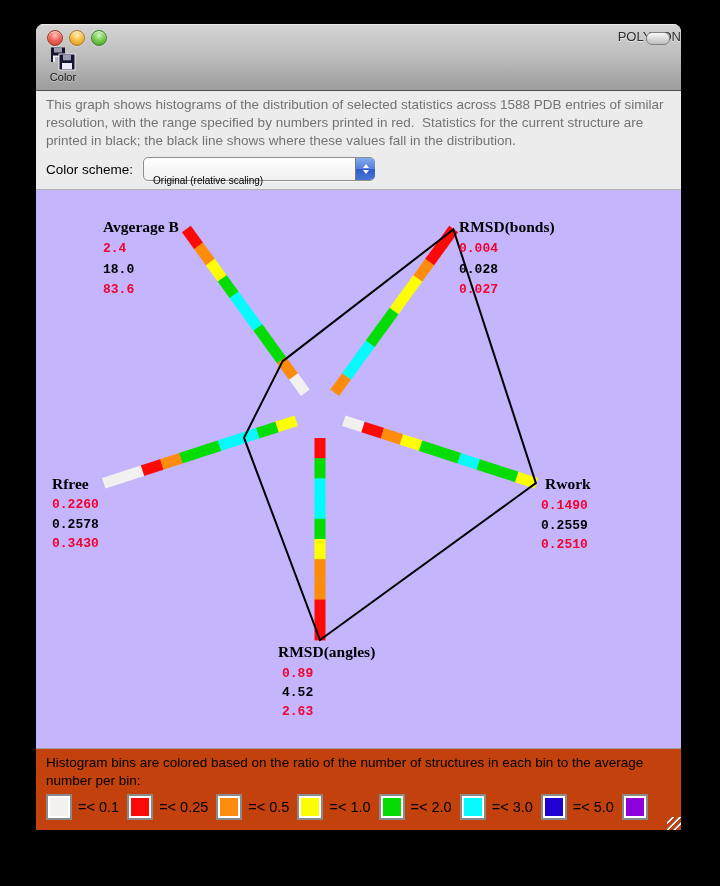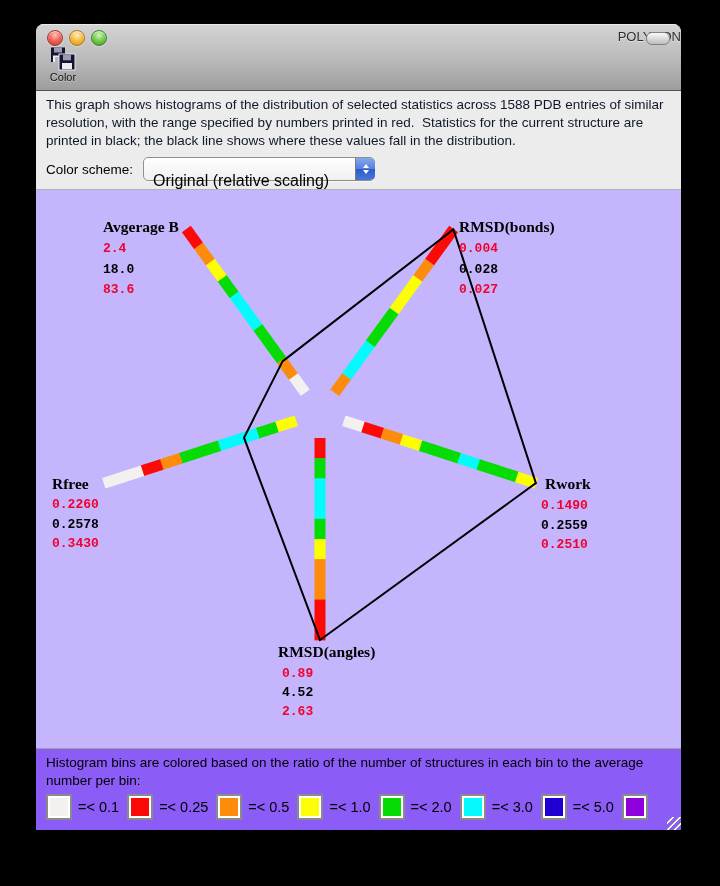--- a/index.html
+++ b/index.html
@@ -23,43 +23,43 @@
   .win-title{position:absolute;top:5px;left:0;width:100%;text-align:right;
     font-size:13px;color:#2e2e2e;text-shadow:0 1px 0 rgba(255,255,255,.55);font-weight:500;}
   .lozenge{position:absolute;top:8px;right:11px;width:22px;height:11px;border-radius:6px;
     background:linear-gradient(#fafafa,#bdbdbd);border:1px solid #828282;}
   .save-btn{position:absolute;left:8px;top:23px;width:38px;height:41px;text-align:center;cursor:default;}
   .save-btn .ic{display:block;margin:0 auto;}
   .save-label{display:block;font-size:11px;color:#111;margin-top:0px;text-shadow:0 1px 0 rgba(255,255,255,.4);}
 
   
   .intro{position:absolute;left:10px;top:72px;width:618px;
-    font-size:13.5px;line-height:1.32;color:#0f172a;white-space:pre-wrap;}
+    font-size:13.5px;line-height:1.32;color:#737373;white-space:pre-wrap;}
   .scheme-row{position:absolute;left:10px;top:133px;height:24px;display:flex;align-items:center;}
   .scheme-label{font-size:13.5px;color:#000;margin-right:10px;}
   .popup{position:relative;width:230px;height:22px;background:linear-gradient(#ffffff,#f0f0f0);
     border:1px solid #8e8e8e;border-radius:5px;display:flex;align-items:center;
     box-shadow:0 1px 1px rgba(255,255,255,.6);}
-  .popup-text{flex:1;font-size:16px;color:#000;padding-left:9px;white-space:nowrap;overflow:hidden;margin-top:23px;}
+  .popup-text{flex:1;font-size:10px;color:#000;padding-left:9px;white-space:nowrap;overflow:hidden;margin-top:23px;}
   .popup-cap{width:19px;height:22px;margin-right:-1px;border-radius:0 5px 5px 0;
     background:linear-gradient(#86aaec 0%,#5580dd 48%,#2f5cc8 52%,#4a74d8 100%);
     border-left:1px solid #7a7a7a;display:flex;flex-direction:column;align-items:center;justify-content:center;}
   .tri-up{width:0;height:0;border-left:3.5px solid transparent;border-right:3.5px solid transparent;border-bottom:4.5px solid #fff;margin-bottom:2px;}
   .tri-down{width:0;height:0;border-left:3.5px solid transparent;border-right:3.5px solid transparent;border-top:4.5px solid #fff;}
   .hr1{position:absolute;left:0;top:165px;width:100%;height:1px;background:#b2b2b2;}
 
   
   .plot-wrap{position:absolute;left:0;top:166px;width:645px;height:558px;background:#c4b5fd;}
   .plot-wrap svg{display:block;}
   text.ax-label{font-family:"Liberation Serif",serif;font-weight:bold;font-size:15.5px;fill:#000;}
   text.v-red{font-family:"Liberation Mono","DejaVu Sans Mono",monospace;font-weight:bold;font-size:13px;fill:#f2022e;}
   text.v-black{font-family:"Liberation Mono","DejaVu Sans Mono",monospace;font-weight:bold;font-size:13px;fill:#000;}
 
   
-  .footer{position:absolute;left:0;top:724px;width:100%;height:82px;background:#8b5cf6;border-top:1px solid #9e9e9e;}
+  .footer{position:absolute;left:0;top:724px;width:100%;height:82px;background:#c2410c;border-top:1px solid #9e9e9e;}
   .footer-text{position:absolute;left:10px;top:5px;width:600px;font-size:13.5px;line-height:1.3;color:#000;}
   .legend-row{position:absolute;left:10px;top:45px;display:flex;align-items:center;}
   .swatch-box{width:18px;height:18px;border:2px solid #8a8a8a;background:#fff;padding:2px;margin-right:6px;}
   .swatch-fill{display:block;width:100%;height:100%;}
   .legend-label{font-size:14.5px;color:#000;margin-right:8px;white-space:nowrap;}
   .grip{position:absolute;right:0;bottom:0;width:14px;height:14px;
     background:repeating-linear-gradient(135deg,rgba(0,0,0,0) 0 3px,#8f8f8f 3px 4px,#f8f8f8 4px 5px);}
 </style>
 </head>
 <body>

